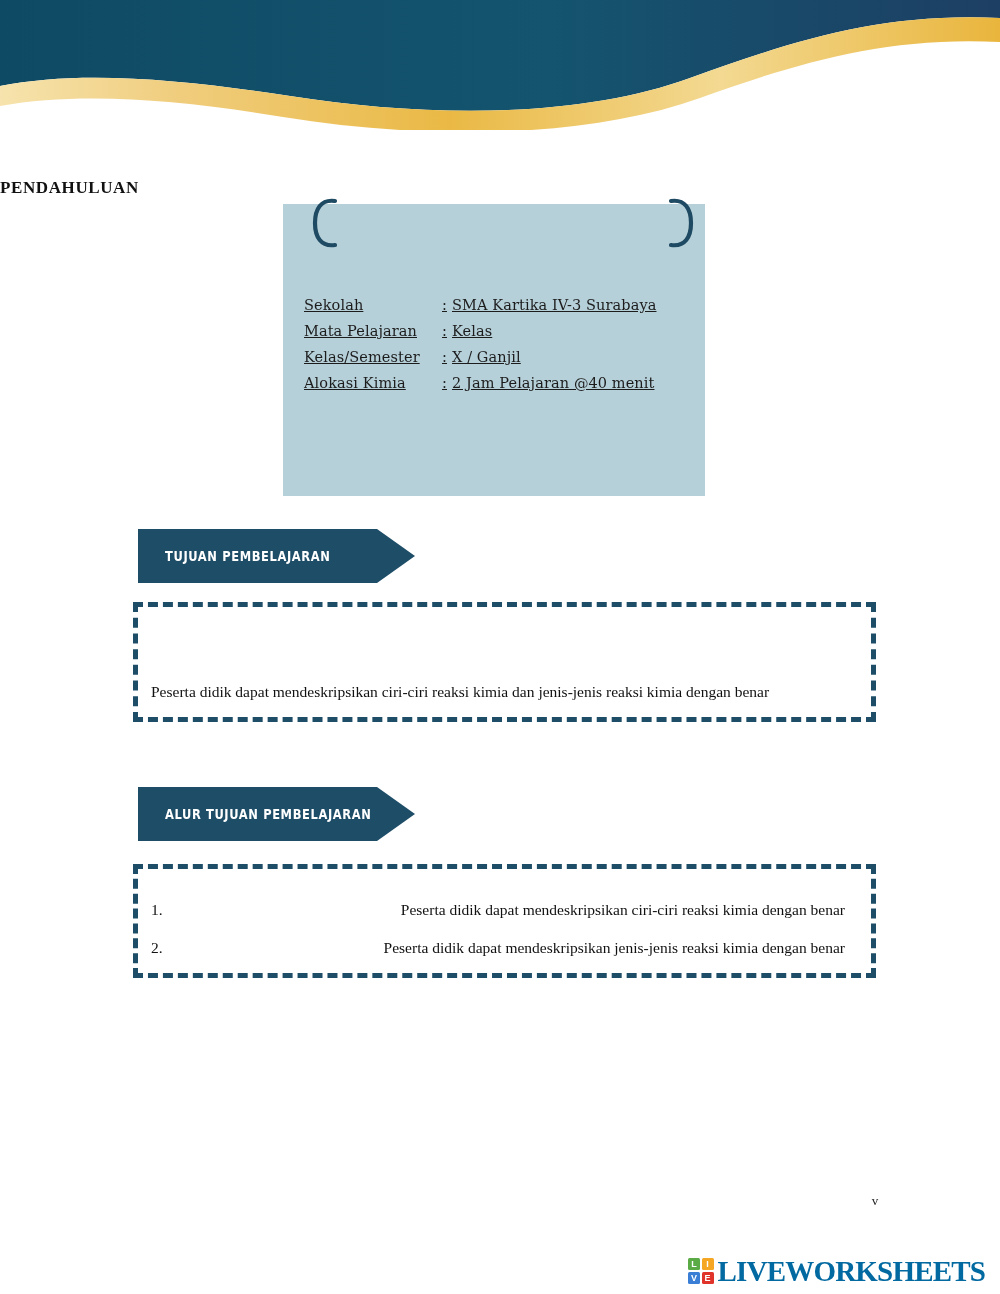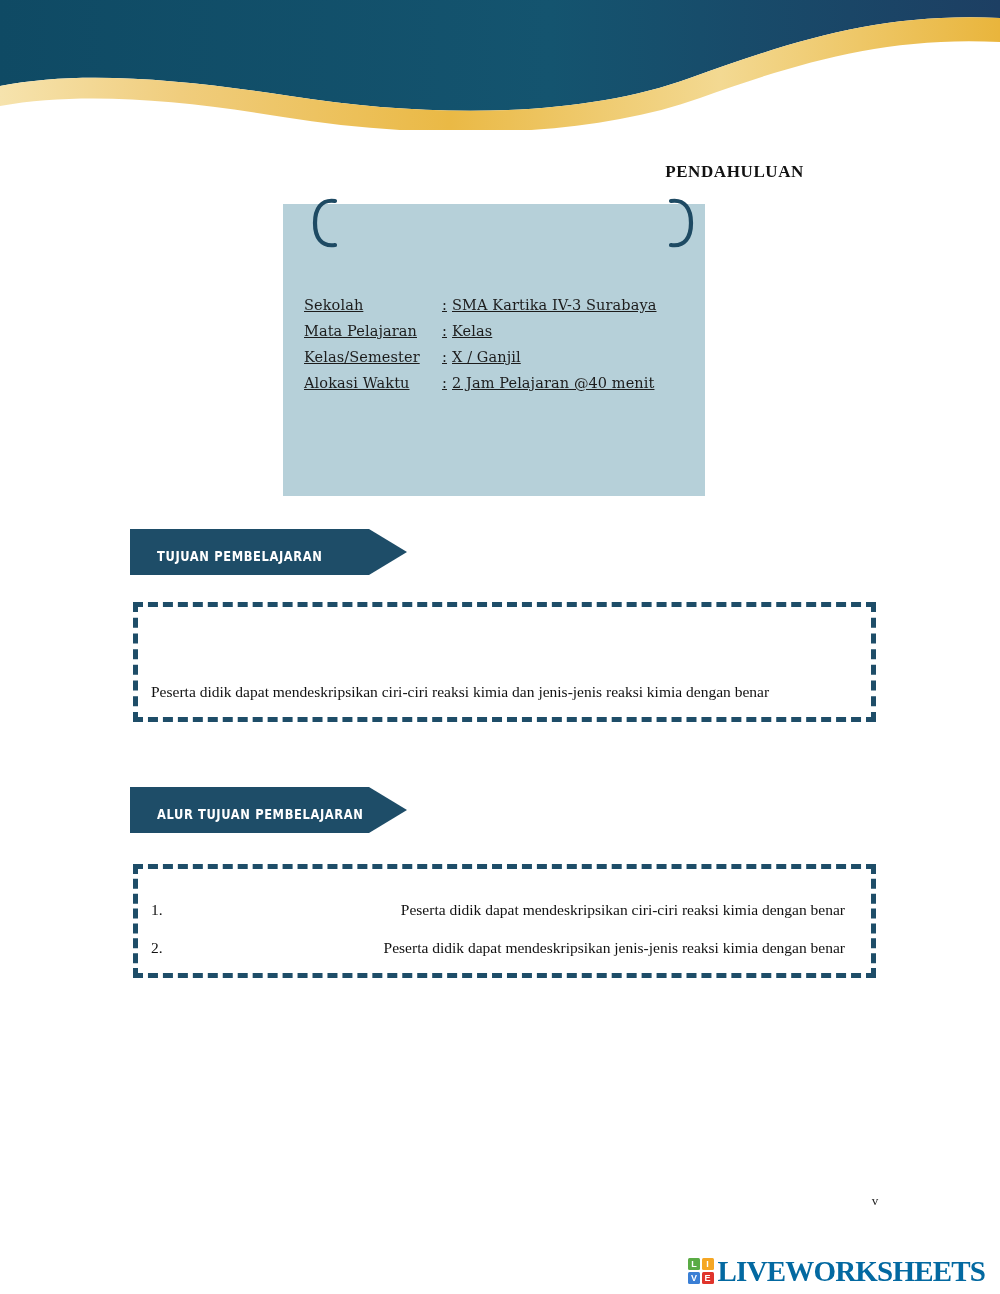--- a/index.html
+++ b/index.html
@@ -22,24 +22,24 @@
     top: 0; left: 0;
     width: 1000px;
     height: 130px;
     z-index: 5;
   }
   .wave-header svg { display: block; width: 1000px; height: 130px; }
 
   
   .page-title {
     position: absolute;
-    top: 162px;
+    top: 178px;
     left: 0;
     width: 804px;
-    text-align: right;
+    text-align: left;
     font-family: "Liberation Serif", serif;
     font-weight: bold;
     font-size: 17px;
     letter-spacing: 0.6px;
     color: #111111;
   }
 
   
   .info-card-wrap {
     position: absolute;
@@ -79,22 +79,23 @@
     text-decoration: underline;
   }
   .info-row { display: flex; white-space: nowrap; }
   .info-label { width: 138px; flex: none; }
   .info-sep   { width: 10px; flex: none; }
   .info-value { flex: 1; }
 
   
   .banner {
     position: absolute;
-    height: 46px;
+    height: 54px;
     z-index: 4;
+    margin-left: 8px;
   }
   .banner-shape {
     position: absolute;
     inset: 0;
   }
   .banner-shape svg { display: block; width: 100%; height: 100%; }
   .banner-label {
     position: absolute;
     top: 0;
     left: 27px;
@@ -248,21 +249,21 @@
       <span class="info-label">Mata Pelajaran</span>
       <span class="info-sep">:</span>
       <span class="info-value">Kelas</span>
     </div>
     <div class="info-row">
       <span class="info-label">Kelas/Semester</span>
       <span class="info-sep">:</span>
       <span class="info-value">X / Ganjil</span>
     </div>
     <div class="info-row">
-      <span class="info-label">Alokasi Waktu</span>
+      <span class="info-label">Alokasi Kimia</span>
       <span class="info-sep">:</span>
       <span class="info-value">2 Jam Pelajaran @40 menit</span>
     </div>
   </div>
 </div>
 
 <div class="banner banner-tp">
   <div class="banner-shape">
     <svg viewBox="0 0 277 54" preserveAspectRatio="none" xmlns="http://www.w3.org/2000/svg">
       <path d="M0,0 L239,0 L277,27 L239,54 L0,54 Z" fill="#1e4d68"></path>

